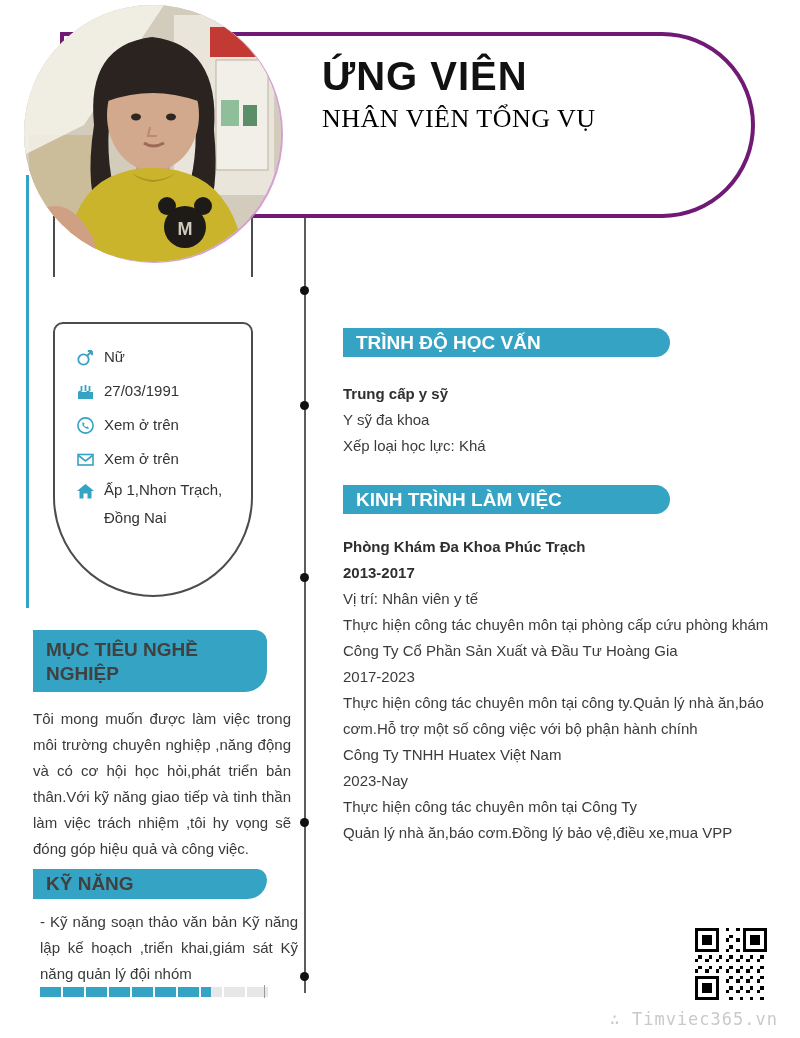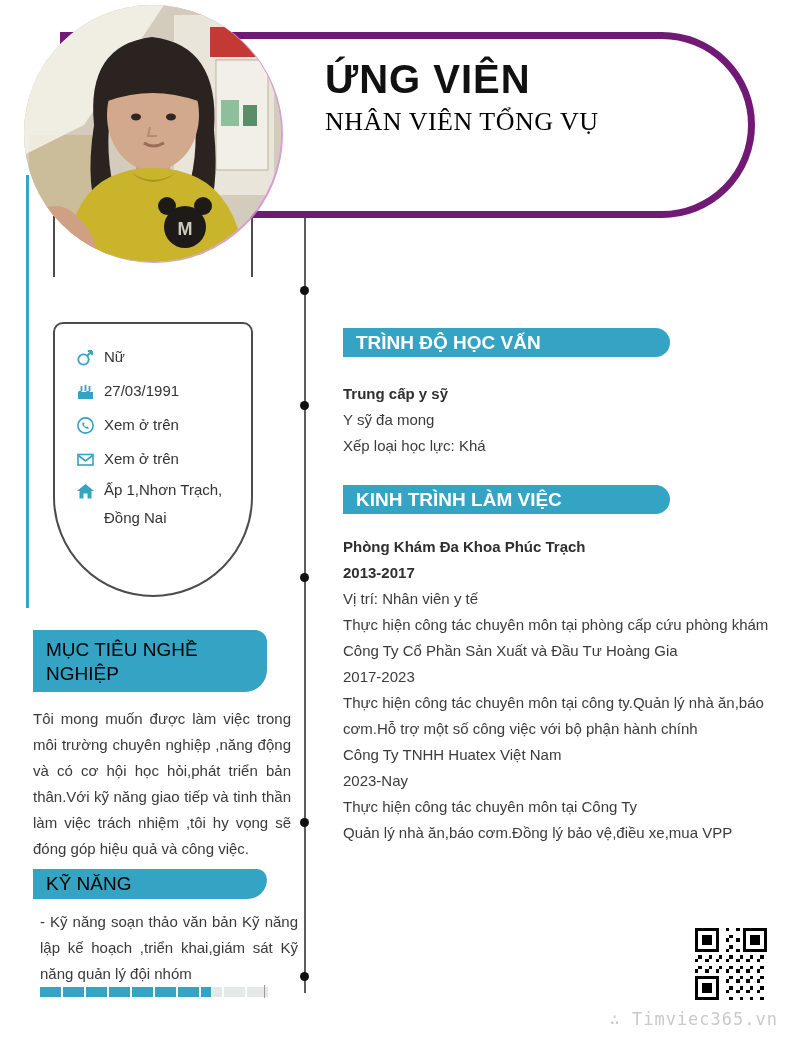--- a/index.html
+++ b/index.html
@@ -2,21 +2,21 @@
 <html style="--accent: #35a3c4;"><head>
 <meta charset="utf-8">
 <style>
   :root{ --accent:#35a3c4; --ink:#3b3b3b; --line:#4c4c4c; }
   *{ box-sizing:border-box; margin:0; padding:0; }
   body{ background:#fff; font-family:"Liberation Sans","DejaVu Sans",sans-serif; color:var(--ink); }
   .page{ position:relative; width:800px; height:1038px; background:#fff; overflow:hidden; }
 
   
   .banner{ position:absolute; left:60px; top:32px; width:695px; height:186px;
-           border:7px solid #701a75; border-radius:0 93px 93px 0; background:#fff; z-index:1; }
+           border:4px solid #701a75; border-radius:0 93px 93px 0; background:#fff; z-index:1; }
   .candidate-name{ position:absolute; left:258px; top:18px; font-size:40px; font-weight:bold;
                    color:#111; letter-spacing:1px; }
   .candidate-title{ position:absolute; left:258px; top:68px; font-size:26px; color:#000000; letter-spacing:.5px;font-family:Liberation Serif, serif; }
 
   
   .photo-wrap{ position:absolute; left:24px; top:5px; width:257px; height:257px; border-radius:50%;
                overflow:hidden; z-index:3; box-shadow:2px 1px 0 0 rgba(207,142,203,.85); background:#d8d2c4; }
   .photo-wrap svg{ display:block; }
 
   
@@ -29,21 +29,21 @@
               border-left:2px solid var(--line); border-right:2px solid var(--line); z-index:1; }
   .info-box{ position:absolute; left:53px; top:322px; width:200px; height:275px;
              border:2px solid var(--line); border-radius:10px 10px 100px 100px; padding:16px 16px 0 20px; z-index:2; background:#fff; }
   .info-row{ display:flex; align-items:center; min-height:34px; }
   .info-row.addr{ align-items:flex-start; }
   .info-row.addr .icn{ margin-top:5px; }
   .icn{ width:20px; height:20px; flex:0 0 20px; display:flex; align-items:center; justify-content:center; }
   .info-label{ margin-left:9px; font-size:15px; color:#333; line-height:20px; }
   .info-row.addr .info-label{ line-height:28px; width:140px; }
 
-  .sec-bar-left{ position:absolute; left:33px; background:var(--accent); color:#000000; font-weight:normal;
+  .sec-bar-left{ position:absolute; left:33px; background:var(--accent); color:#404040; font-weight:bold;
                  font-size:19px; border-radius:0 12px 22px 0; }
   .obj-bar{ top:630px; width:234px; height:62px; padding:8px 0 0 13px; line-height:24px; }
   .skills-bar{ top:869px; width:234px; height:30px; line-height:30px; padding-left:13px; }
   .objective-text{ position:absolute; left:33px; top:706px; width:258px; font-size:15px;
                    line-height:26px; text-align:justify; color:#3a3a3a; }
   .skills-text{ position:absolute; left:40px; top:909px; width:258px; font-size:15px;
                 line-height:26px; text-align:justify; color:#3a3a3a; }
   .skill-bar{ position:absolute; left:40px; top:987px; display:flex; gap:2px; }
   .skill-bar .seg{ width:21px; height:10px; background:#e6e8e8; }
   .skill-bar .seg.full{ background:var(--accent); }
@@ -189,21 +189,21 @@
       <div class="seg"></div>
       <div class="seg"></div>
     </div>
   <div class="skill-cap"></div>
 
   <div class="sec-bar-right edu-bar">
     <span>TRÌNH ĐỘ HỌC VẤN</span>
   </div>
   <div class="edu-block">
     <div class="b">Trung cấp y sỹ</div>
-    <div>Y sỹ đa mong</div>
+    <div>Y sỹ đa khoa</div>
     <div>Xếp loại học lực: Khá</div>
   </div>
 
   <div class="sec-bar-right exp-bar">
     <span>KINH TRÌNH LÀM VIỆC</span>
   </div>
   <div class="exp-block">
     <div class="b">Phòng Khám Đa Khoa Phúc Trạch</div>
     <div class="b">2013-2017</div>
     <div>Vị trí: Nhân viên y tế</div>

